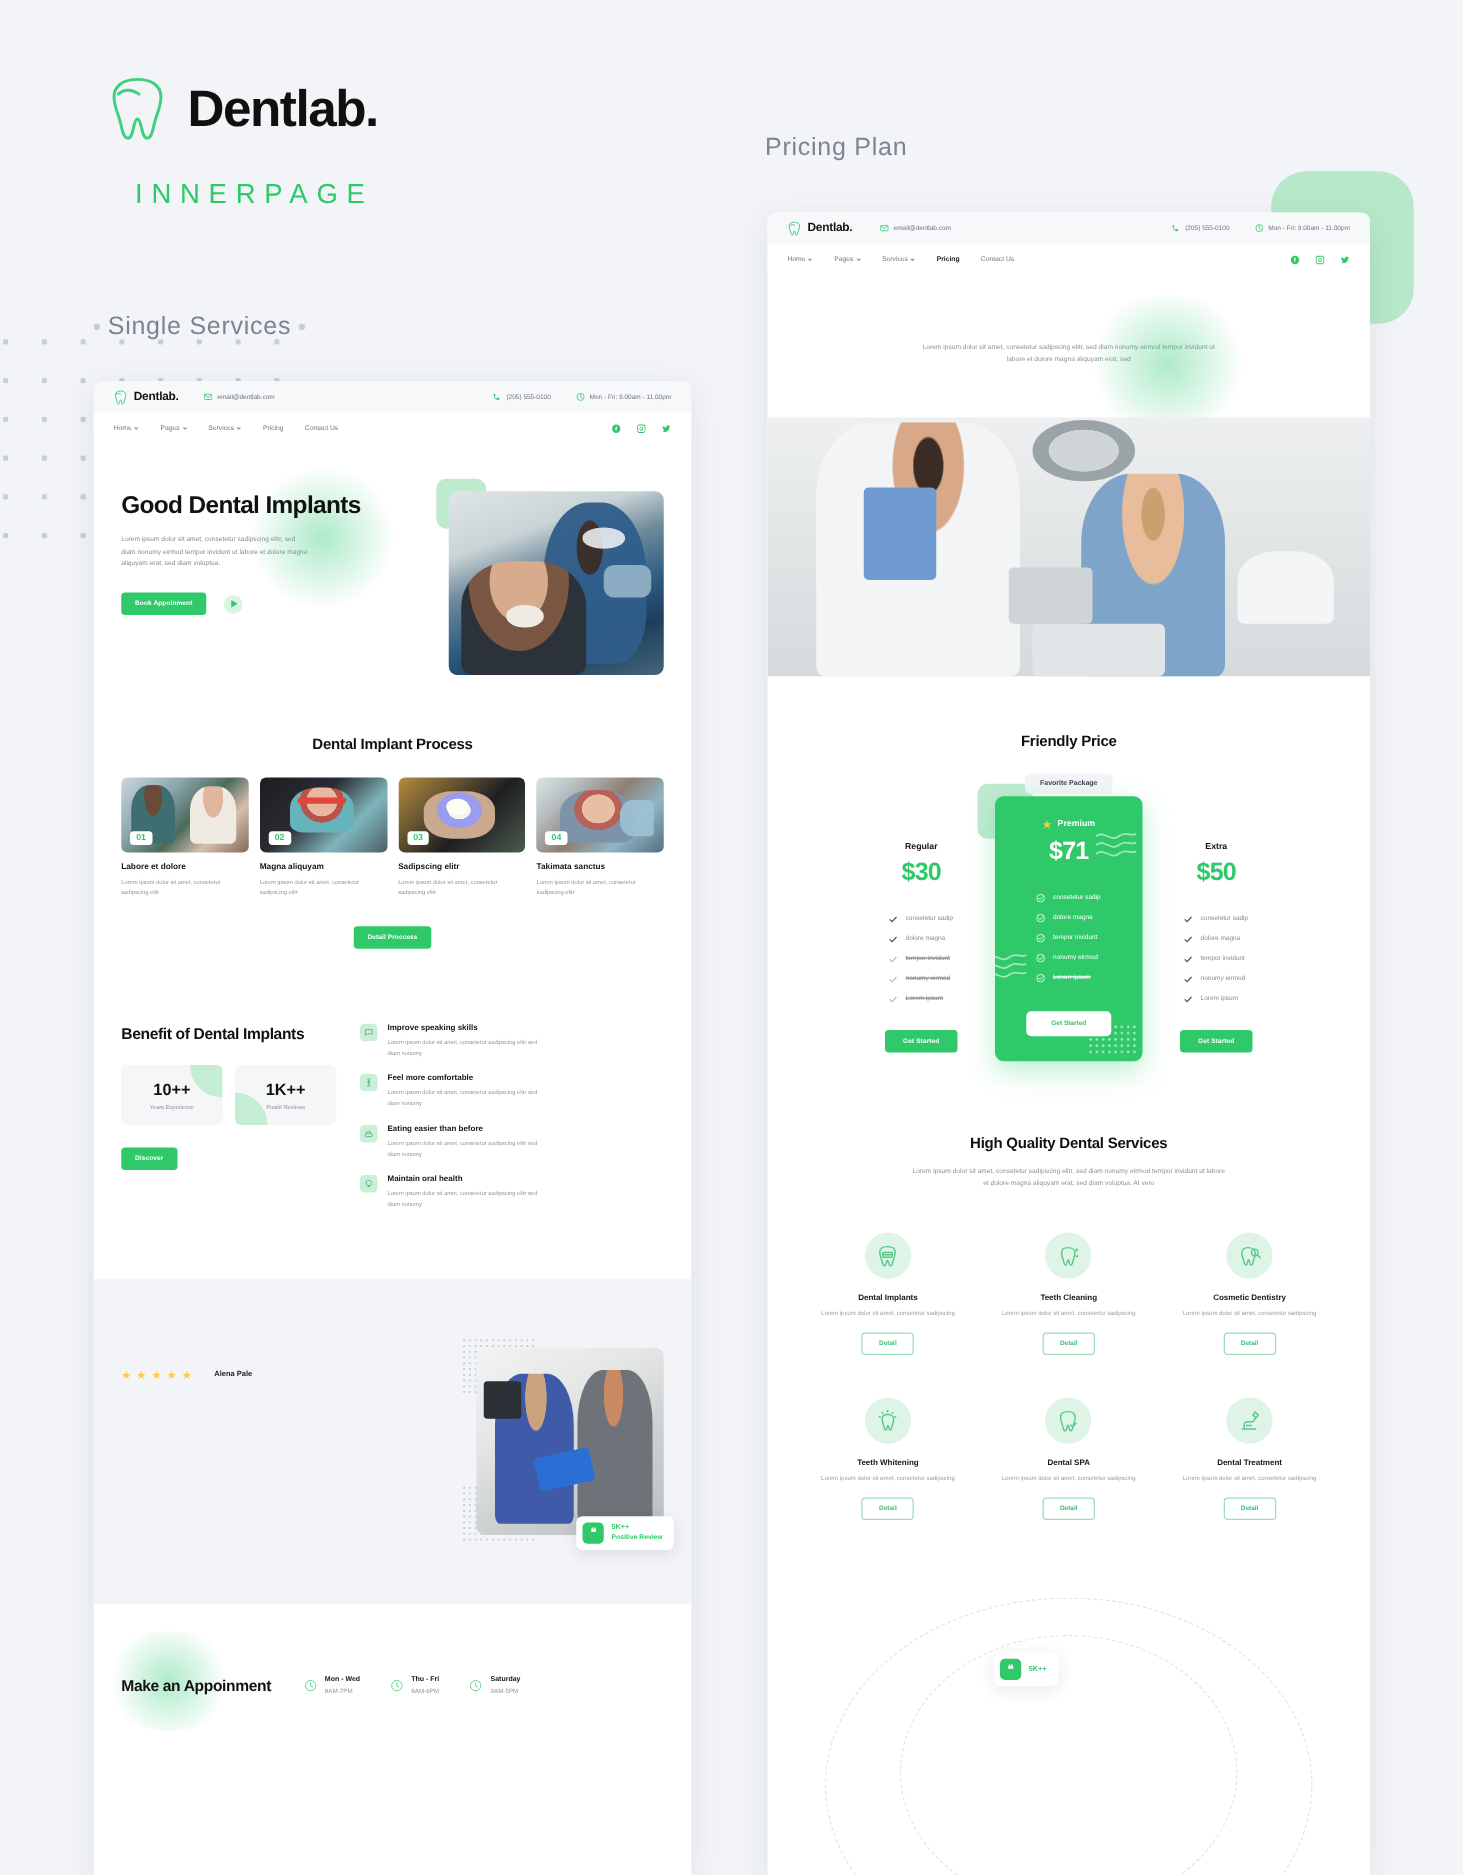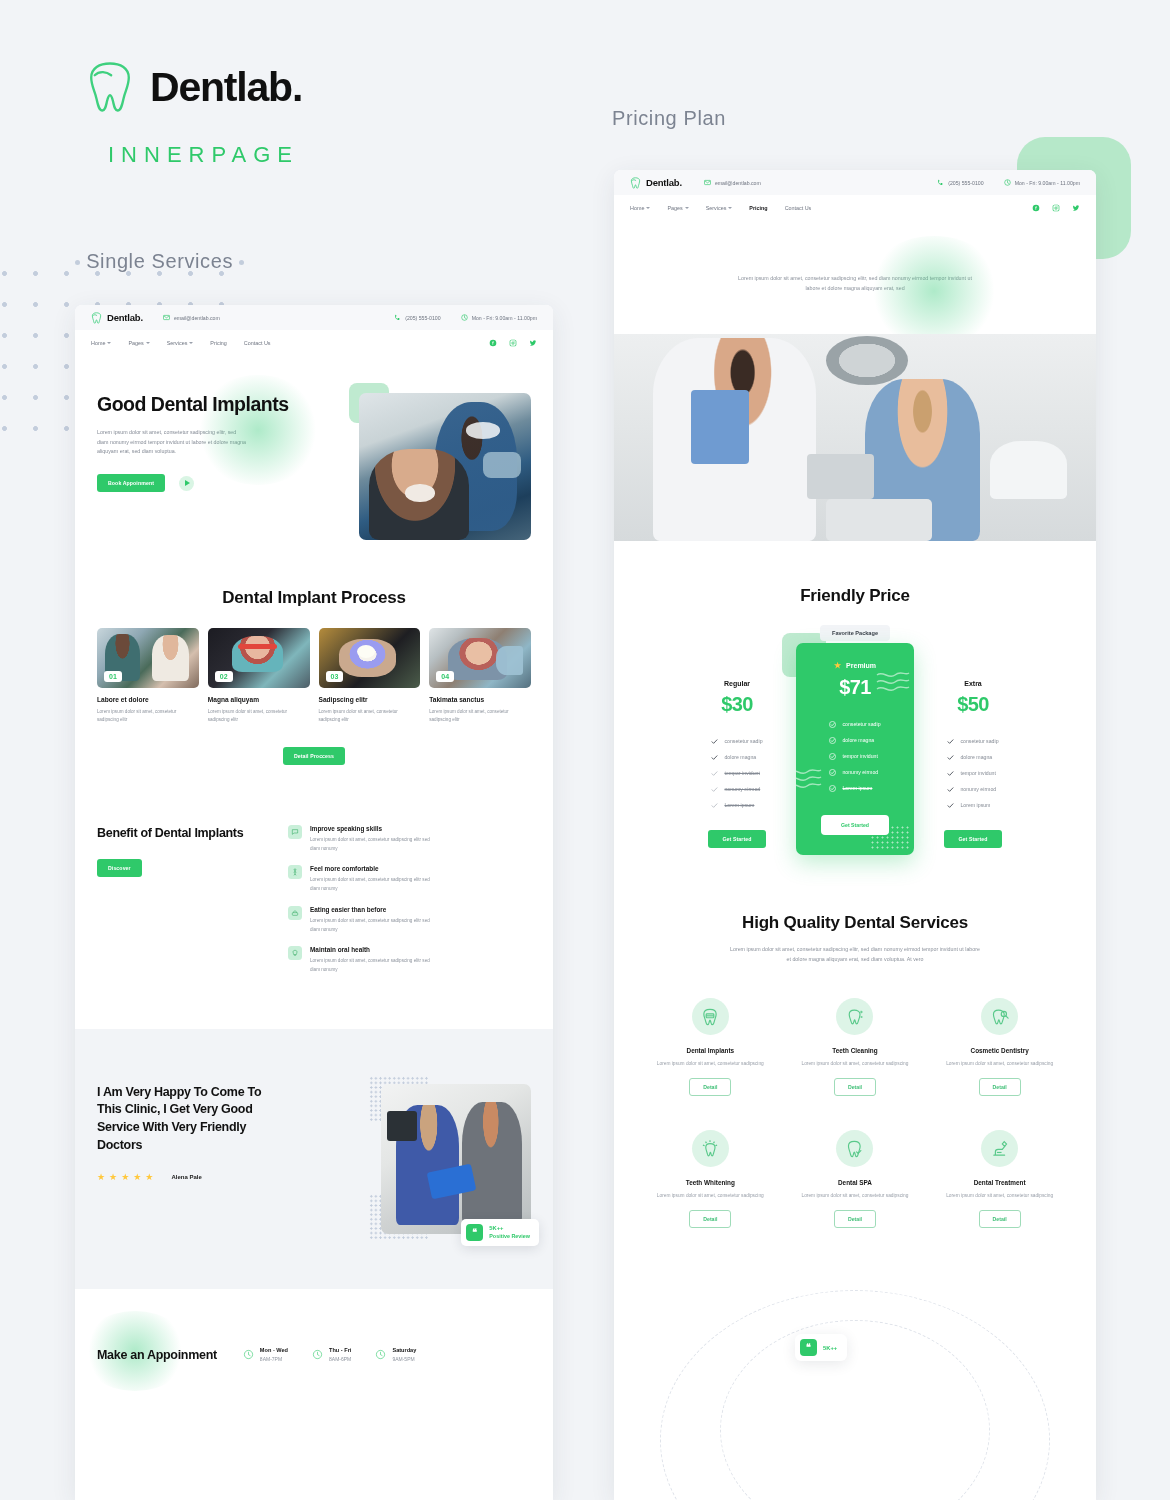--- a/index.html
+++ b/index.html
@@ -86,21 +86,21 @@
     width:15px;height:15px;border-radius:50%; background:#d9f5e4;
     display:flex;align-items:center;justify-content:center;
   }
   .play-tri{ width:0;height:0;border-left:5px solid #2fc96a;border-top:3.2px solid transparent;border-bottom:3.2px solid transparent; margin-left:1.5px; }
 
   .about-img-wrap{ position:relative; margin-left:28px; }
   .about-img-accent{ position:absolute; left:-10px; top:-10px; width:40px;height:40px;background:#bfead0;border-radius:8px; }
   .ph{ background-size:cover; background-position:center; position:relative; }
   .about-img{ width:172px; height:147px; border-radius:7px; }
 
-  .sec-title{ text-align:center; font-size:17px; font-weight:bold; color:#111; letter-spacing:-.2px;}
+  .sec-title{ text-align:center; font-size:12px; font-weight:bold; color:#111; letter-spacing:-.2px;}
   .process{ padding:48px 22px 0; }
   .proc-grid{ display:flex; gap:9px; margin-top:20px; }
   .proc-card{ width:100%; }
   .proc-img{ height:60px; border-radius:5px; position:relative; }
   .proc-num{
     position:absolute; left:7px; bottom:6px; background:#fff; color:#2fc96a;
     font-size:7px; font-weight:bold; border-radius:3px; padding:2px 5px;
   }
   .proc-h{ font-size:6.6px; font-weight:bold; color:#141414; margin-top:8px; }
   .proc-p{ font-size:4.6px; color:#8e949e; line-height:1.85; margin-top:5px; }
@@ -371,20 +371,32 @@
       </div>
     </div>
     <div class="center-btn">
       <button class="btn-green">Detail Proccess</button>
     </div>
   </section>
 
   <section class="benefit">
     <div class="ben-left">
       <h2 class="ben-h">Benefit of Dental Implants</h2>
+      <div class="stats">
+        <div class="stat">
+          <div class="corner tr"></div>
+          <div class="stat-n">10++</div>
+          <div class="stat-l">Years Experience</div>
+        </div>
+        <div class="stat">
+          <div class="corner bl"></div>
+          <div class="stat-n">1K++</div>
+          <div class="stat-l">Positif Reviews</div>
+        </div>
+      </div>
       <button class="btn-green" style="margin-top:18px;">Discover</button>
     </div>
     <div class="ben-right">
       <div class="ben-item">
         <div class="ben-ico">
             <svg viewBox="0 0 24 24">
               <path d="M4 5h16v10H9l-5 4z"></path>
             </svg>
           </div>
         <div>
@@ -425,21 +437,20 @@
         <div>
             <div class="ben-t">Maintain oral health</div>
         <div class="ben-d">Lorem ipsum dolor sit amet, consetetur sadipscing elitr sed diam nonumy</div>
           </div>
       </div>
     </div>
   </section>
 
   <section class="testi">
     <div style="flex:1;">
-      <h2 class="testi-h">I Am Very Happy To Come To This Clinic, I Get Very Good Service With Very Friendly Doctors</h2>
       <div class="stars">
         <span class="star">★</span>
         <span class="star">★</span>
         <span class="star">★</span>
         <span class="star">★</span>
         <span class="star">★</span>
         <span class="testi-name">Alena Pale</span>
       </div>
     </div>
     <div class="testi-img-wrap">

